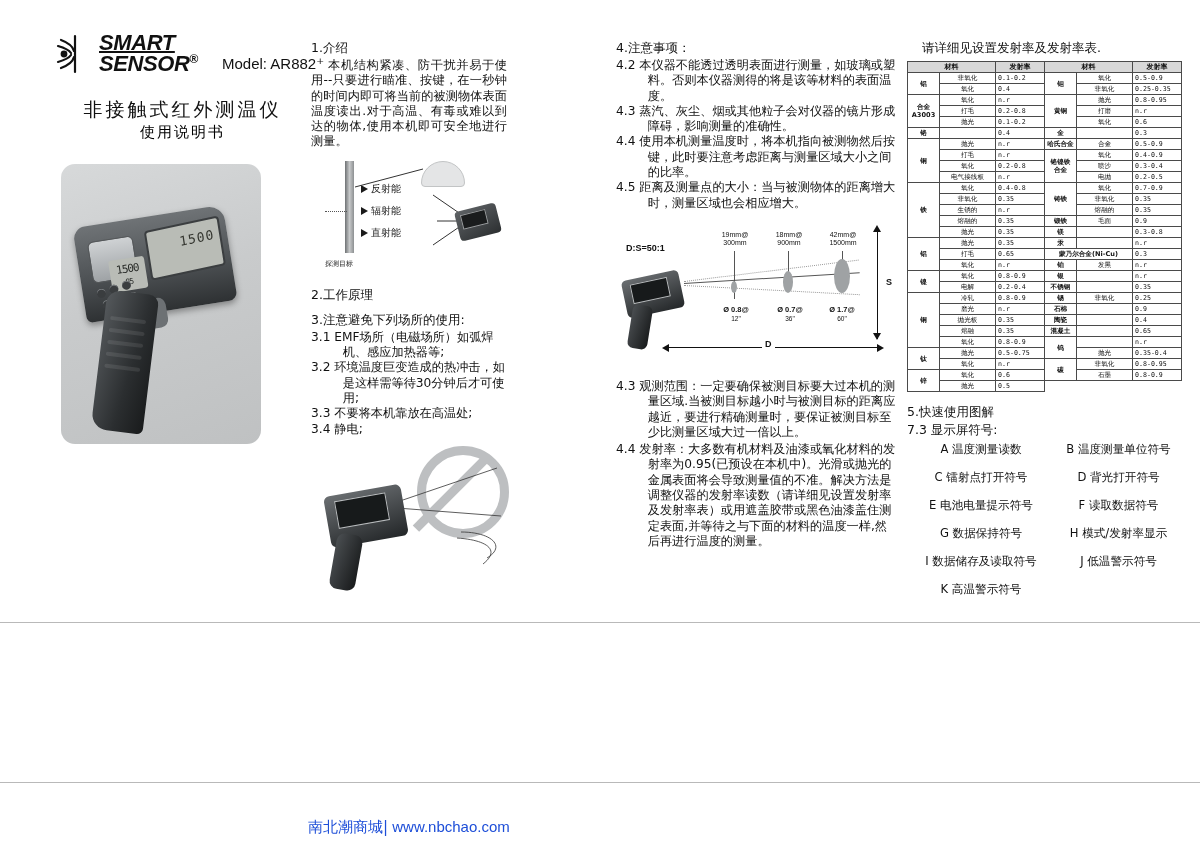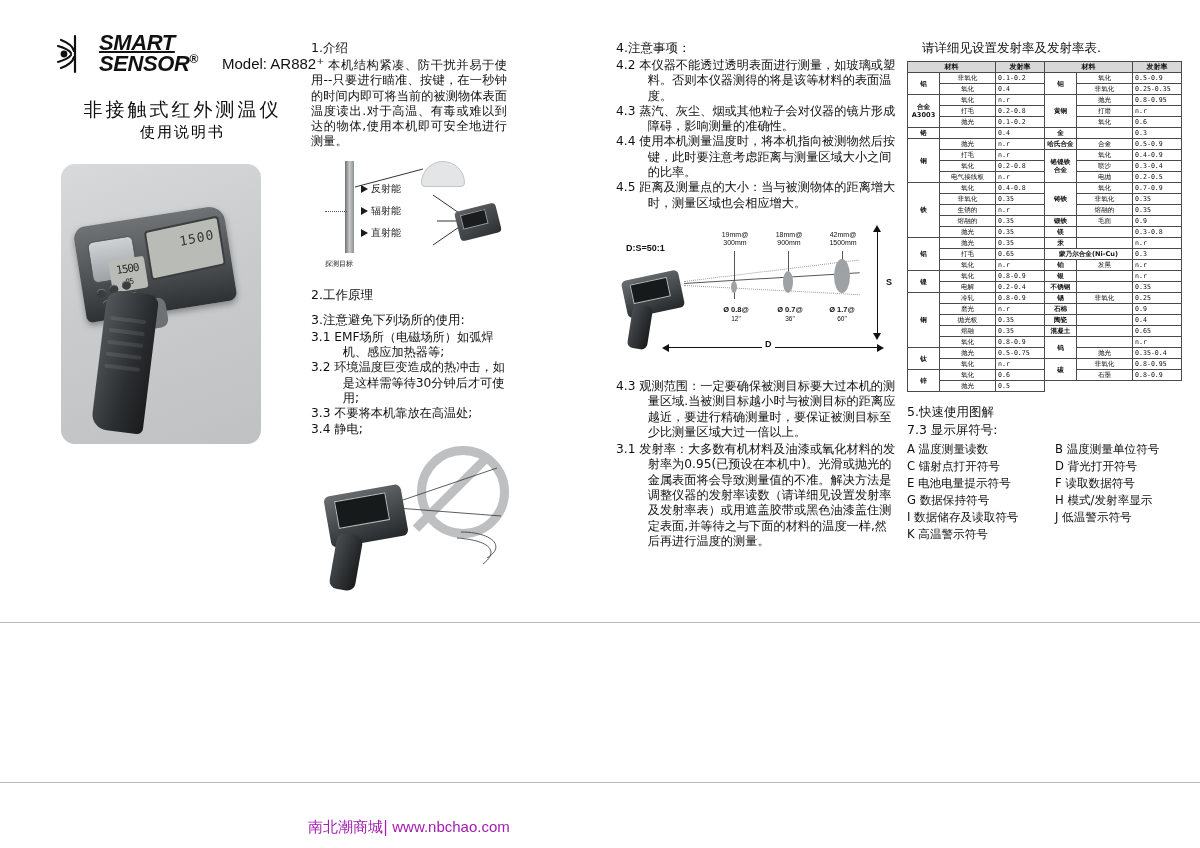--- a/index.html
+++ b/index.html
@@ -209,33 +209,33 @@
     border: 1px solid #4a4a4a; font-size: 6.6px; line-height: 8px;
     padding: 1px 2px; color: #111; height: 11px;
   }
   table.emis th { background: #d8d8d8; font-weight: bold; text-align: center; font-size: 7px; }
   td.mat { text-align: center; font-weight: bold; }
   td.sub { text-align: center; }
   td.val { text-align: left; font-family: "DejaVu Sans Mono", monospace; font-size: 6.2px; }
   col.c-mat { width: 32px; } col.c-sub { width: 56px; } col.c-val { width: 49px; }
 
   .sec5 { margin-top: 12px; }
-  .sym-grid { display: grid; grid-template-columns: 148px 1fr; row-gap: 1px; margin-top: 3px; }
+  .sym-grid { display: grid; grid-template-columns: 148px 1fr; row-gap: 12px; margin-top: 3px; text-align: center; }
   .sym { font-size: 11.6px; line-height: 16px; }
 
   
   .footer-rule {
     position: absolute; left: 0; top: 622px; width: 1200px; height: 1px; background: #b9b9b9;
   }
   .footer-rule2 {
     position: absolute; left: 0; top: 782px; width: 1200px; height: 1px; background: #b9b9b9;
   }
   .footer {
     position: absolute; left: 308px; top: 818px;
-    font-size: 15px; color: #a21caf; font-family: "DejaVu Sans", sans-serif;
+    font-size: 15px; color: #1d4ed8; font-family: "DejaVu Sans", sans-serif;
   }
   .footer .url { font-family: "Liberation Sans", sans-serif; }
 </style>
 </head>
 <body>
 
 <div class="page">
 
   <div class="col1">
 
@@ -395,21 +395,21 @@
       <span class="arrowhead-down" style="right:13px; top:114px"></span>
       <span class="ds-S">S</span>
 
       <div class="ds-Darrow"></div>
       <span class="arrowhead-left" style="left:46px; top:125px"></span>
       <span class="arrowhead-right" style="right:10px; top:125px"></span>
       <span class="ds-D">D</span>
     </div>
 
     <p class="item w">4.3 观测范围：一定要确保被测目标要大过本机的测量区域.当被测目标越小时与被测目标的距离应越近，要进行精确测量时，要保证被测目标至少比测量区域大过一倍以上。</p>
-    <p class="item w" style="margin-top:2px">3.1 发射率：大多数有机材料及油漆或氧化材料的发射率为0.95(已预设在本机中)。光滑或抛光的金属表面将会导致测量值的不准。解决方法是调整仪器的发射率读数（请详细见设置发射率及发射率表）或用遮盖胶带或黑色油漆盖住测定表面,并等待之与下面的材料的温度一样,然后再进行温度的测量。</p>
+    <p class="item w" style="margin-top:2px">4.4 发射率：大多数有机材料及油漆或氧化材料的发射率为0.95(已预设在本机中)。光滑或抛光的金属表面将会导致测量值的不准。解决方法是调整仪器的发射率读数（请详细见设置发射率及发射率表）或用遮盖胶带或黑色油漆盖住测定表面,并等待之与下面的材料的温度一样,然后再进行温度的测量。</p>
   </div>
 
   <div class="col col4">
 
     <div class="h" style="text-indent:1.2em">请详细见设置发射率及发射率表.</div>
 
     <table class="emis">
       <colgroup>
         <col class="c-mat">
           <col class="c-sub">

